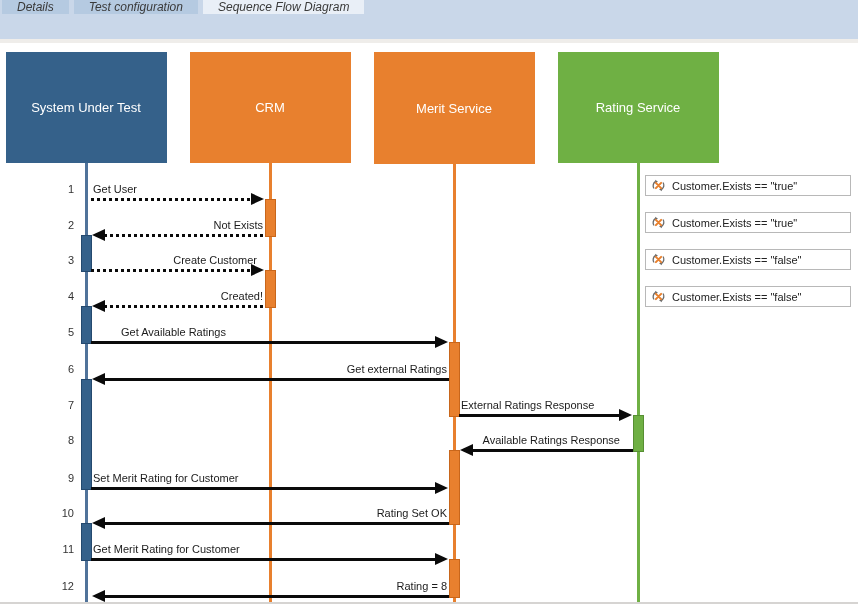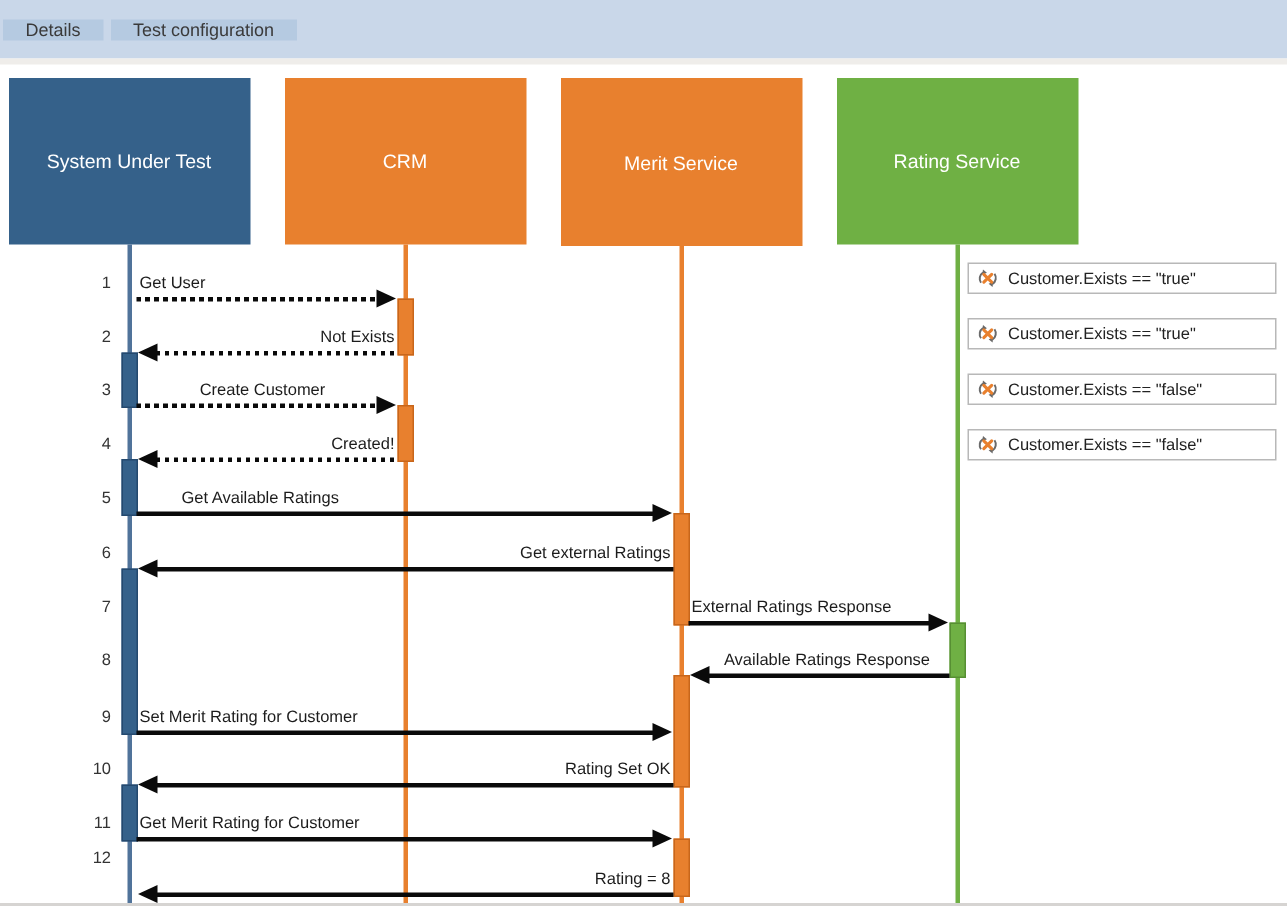--- a/index.html
+++ b/index.html
@@ -1,20 +1,20 @@
 <!DOCTYPE html>
 <html><head>
 <meta charset="utf-8">
 <style>
   html,body{margin:0;padding:0;background:#fff;}
   #app{position:relative;width:858px;height:605px;overflow:hidden;background:#fff;
        font-family:"Liberation Sans",sans-serif;}
   
   .tabbar{position:absolute;top:0;left:0;width:858px;height:39px;background:#c9d7e9;
-          display:flex;align-items:center;padding-left:2px;box-sizing:border-box;}
+          display:flex;align-items:flex-start;padding-left:2px;box-sizing:border-box;font-style:italic;}
   .tab{display:flex;align-items:center;padding:0 15px;margin-right:5px;background:#b5cae1;
        font-size:12px;color:#3a3a3a;white-space:nowrap;cursor:pointer;}
   .tab.active{background:#e9eff7;}
   .substrip{position:absolute;top:39px;left:0;width:858px;height:4px;background:#efedea;}
   .bottomline{position:absolute;top:602px;left:0;width:858px;height:2px;background:#d6d4d2;}
   
   .actor-box{position:absolute;display:flex;align-items:center;justify-content:center;
              color:#fff;font-size:13px;text-align:center;}
   .lifeline{position:absolute;width:3px;}
   .activation{position:absolute;width:11px;box-sizing:border-box;border:1px solid;}
@@ -32,20 +32,21 @@
   .cond-box svg{flex:0 0 auto;}
 </style>
 </head>
 <body>
 
 <div id="app">
 
   <div class="tabbar">
     <div class="tab">Details</div>
     <div class="tab">Test configuration</div>
+    <div class="tab active">Sequence Flow Diagram</div>
   </div>
   <div class="substrip"></div>
 
   <div id="stage">
       <div class="actor-box" style="left: 5.5px; top: 52px; width: 161px; height: 111px; background: rgb(53, 97, 138);">System Under Test</div>
       <div class="lifeline" style="left: 84.5px; top: 163px; height: 439px; background: rgb(80, 115, 154);"></div>
       <div class="actor-box" style="left: 189.5px; top: 52px; width: 161px; height: 111px; background: rgb(232, 128, 46);">CRM</div>
       <div class="lifeline" style="left: 268.5px; top: 163px; height: 439px; background: rgb(232, 128, 46);"></div>
       <div class="actor-box" style="left: 373.5px; top: 52px; width: 161px; height: 112px; background: rgb(232, 128, 46);">Merit Service</div>
       <div class="lifeline" style="left: 452.5px; top: 163px; height: 439px; background: rgb(232, 128, 46);"></div>
@@ -65,21 +66,21 @@
       <div class="msg-line dotted" style="left: 91px; top: 198px; width: 161px;"></div>
       <div class="arrow-head right" style="left: 251px; top: 193px;"></div>
       <div class="msg-label" style="top: 182px; left: 93px; width: 164px; text-align: left;">Get User</div>
       <div class="msg-num" style="top: 218px;">2</div>
       <div class="msg-line dotted" style="left: 104px; top: 234px; width: 161px;"></div>
       <div class="arrow-head left" style="left: 92px; top: 229px;"></div>
       <div class="msg-label" style="top: 218px; left: 98px; width: 165px; text-align: right;">Not Exists</div>
       <div class="msg-num" style="top: 253px;">3</div>
       <div class="msg-line dotted" style="left: 91px; top: 269px; width: 161px;"></div>
       <div class="arrow-head right" style="left: 251px; top: 264px;"></div>
-      <div class="msg-label" style="top: 253px; left: 93px; width: 164px; text-align: center;">Create Customer</div>
+      <div class="msg-label" style="top: 253px; left: 93px; width: 164px; text-align: right;">Create Customer</div>
       <div class="msg-num" style="top: 289px;">4</div>
       <div class="msg-line dotted" style="left: 104px; top: 305px; width: 161px;"></div>
       <div class="arrow-head left" style="left: 92px; top: 300px;"></div>
       <div class="msg-label" style="top: 289px; left: 98px; width: 165px; text-align: right;">Created!</div>
       <div class="msg-num" style="top: 325px;">5</div>
       <div class="msg-line solid" style="left: 91px; top: 341px; width: 345px;"></div>
       <div class="arrow-head right" style="left: 435px; top: 336px;"></div>
       <div class="msg-label" style="top: 325px; left: 93px; width: 348px; text-align: left; padding-left: 28px;">Get Available Ratings</div>
       <div class="msg-num" style="top: 362px;">6</div>
       <div class="msg-line solid" style="left: 104px; top: 378px; width: 345px;"></div>
@@ -98,21 +99,21 @@
       <div class="arrow-head right" style="left: 435px; top: 482px;"></div>
       <div class="msg-label" style="top: 471px; left: 93px; width: 348px; text-align: left;">Set Merit Rating for Customer</div>
       <div class="msg-num" style="top: 506px;">10</div>
       <div class="msg-line solid" style="left: 104px; top: 522px; width: 345px;"></div>
       <div class="arrow-head left" style="left: 92px; top: 517px;"></div>
       <div class="msg-label" style="top: 506px; left: 98px; width: 349px; text-align: right;">Rating Set OK</div>
       <div class="msg-num" style="top: 542px;">11</div>
       <div class="msg-line solid" style="left: 91px; top: 558px; width: 345px;"></div>
       <div class="arrow-head right" style="left: 435px; top: 553px;"></div>
       <div class="msg-label" style="top: 542px; left: 93px; width: 348px; text-align: left;">Get Merit Rating for Customer</div>
-      <div class="msg-num" style="top: 565px;">12</div>
+      <div class="msg-num" style="top: 579px;">12</div>
       <div class="msg-line solid" style="left: 104px; top: 595px; width: 345px;"></div>
       <div class="arrow-head left" style="left: 92px; top: 590px;"></div>
       <div class="msg-label" style="top: 579px; left: 98px; width: 349px; text-align: right;">Rating = 8</div>
       <div class="cond-box" style="top: 175px;">
         <svg width="15" height="15" viewBox="0 0 16 16">
           <path d="M3.2 11.2 A5.2 5.2 0 0 1 4.6 3.9" fill="none" stroke="#6a6a6a" stroke-width="1.4"></path>
           <path d="M12.8 4.8 A5.2 5.2 0 0 1 11.4 12.1" fill="none" stroke="#6a6a6a" stroke-width="1.4"></path>
           <polygon points="4.6,1.8 7.4,4.1 4.1,5.6" fill="#6a6a6a"></polygon>
           <polygon points="11.4,14.2 8.6,11.9 11.9,10.4" fill="#6a6a6a"></polygon>
           <path d="M5.2 5.2 L10.8 10.8 M10.8 5.2 L5.2 10.8" stroke="#e8802e" stroke-width="2.2" stroke-linecap="round"></path>

